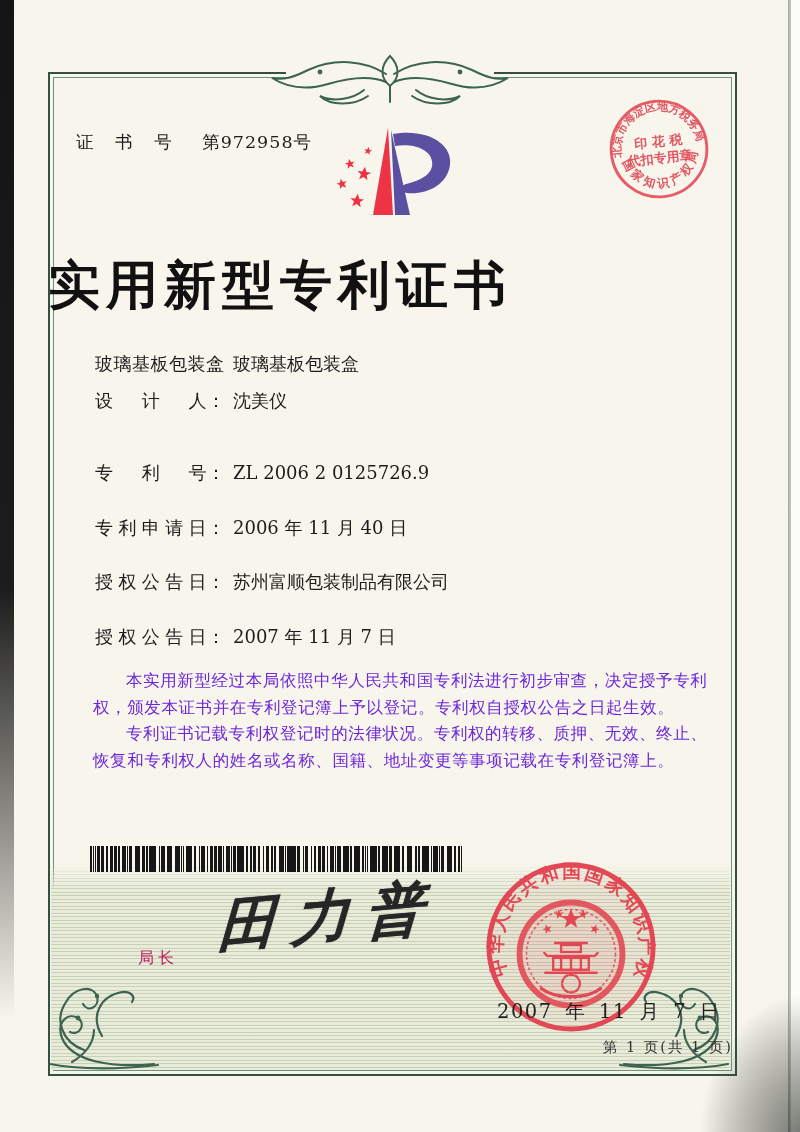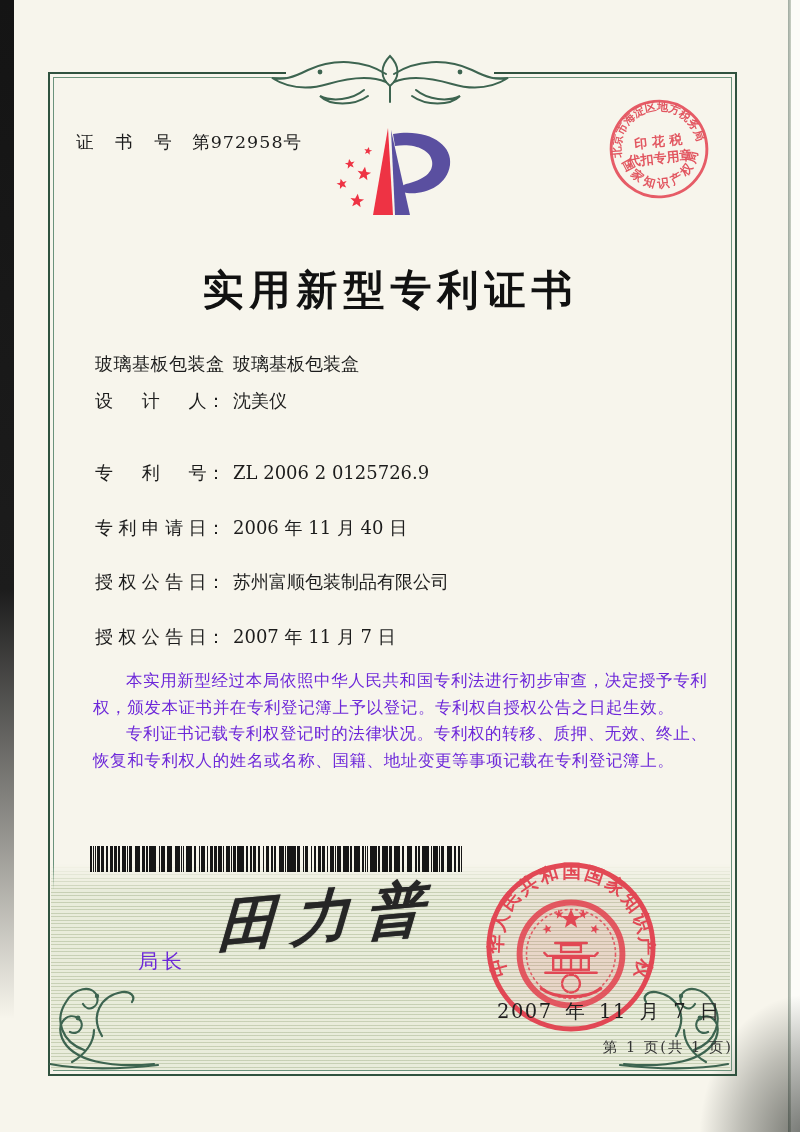--- a/index.html
+++ b/index.html
@@ -42,26 +42,26 @@
       repeating-linear-gradient(180deg, rgba(122,142,92,.30) 0 1px, rgba(0,0,0,0) 1px 3.5px),
       #e9ecdb;
     -webkit-mask-image:linear-gradient(180deg,transparent 0,#000 26px);
             mask-image:linear-gradient(180deg,transparent 0,#000 26px);
   }
   .flourish{ width:118px;height:100px; }
   .flourish-left{ left:42px;top:972px; }
   .flourish-right{ left:618px;top:972px; transform:scaleX(-1); }
   
   .cert-no{ left:76px;top:130px;font-size:17.5px;letter-spacing:1px; white-space:nowrap;}
-  .cert-no .lbl{ letter-spacing:8px;margin-right:6px;}
+  .cert-no .lbl{ letter-spacing:8px;margin-right:16px;}
   .logo{ left:325px;top:96px;width:140px;height:127px; }
   .tax-stamp{ left:607px;top:97px;width:104px;height:104px;transform:rotate(-6deg);opacity:.92;}
   .doc-title{
-    left:48px;top:251px;width:685px;text-align:center;
-    font-size:41px;font-weight:700;letter-spacing:6px;color:#111;white-space:nowrap;margin-top:12px;
+    left:48px;top:251px;width:685px;text-align:left;
+    font-size:52px;font-weight:700;letter-spacing:6px;color:#111;white-space:nowrap;
   }
   
   .fields{ left:95px; top:352px; width:600px;}
   .field{ position:absolute; left:0; white-space:nowrap; font-size:18px;}
   .field:nth-child(1){top:0;}
   .field:nth-child(2){top:37px;}
   .field:nth-child(3){top:109px;}
   .field:nth-child(4){top:164px;}
   .field:nth-child(5){top:218px;}
   .field:nth-child(6){top:273px;}
@@ -79,21 +79,21 @@
   }
   
   .barcode{
     left:90px;top:846px;width:372px;height:26px;
     background:
       repeating-linear-gradient(90deg,#161616 0 2px,transparent 2px 5px,#161616 5px 6px,transparent 6px 8px),
       repeating-linear-gradient(90deg,#161616 0 1px,transparent 1px 7px,#161616 7px 10px,transparent 10px 13px),
       repeating-linear-gradient(90deg,transparent 0 3px,#161616 3px 4px,transparent 4px 11px,#161616 11px 13px,transparent 13px 17px);
   }
   
-  .sig-title{ left:138px;top:948px;font-size:20px;letter-spacing:4px;color:#6d28d9;}
+  .sig-title{ left:138px;top:948px;font-size:16px;letter-spacing:4px;color:#be185d;}
   .sig-name{
     left:218px;top:888px;font-size:58px;font-weight:700;color:#262626;
     letter-spacing:16px;white-space:nowrap;
     transform:rotate(-5deg) skewX(-8deg);transform-origin:left center;
     font-style:italic; text-shadow:0 0 1px rgba(20,20,20,.8);
   }
   
   .issue-seal{ left:482px;top:858px;width:178px;height:178px;opacity:.95;}
   .issue-date{
     left:497px;top:998px;font-size:19.5px;letter-spacing:1.5px;word-spacing:5px;

